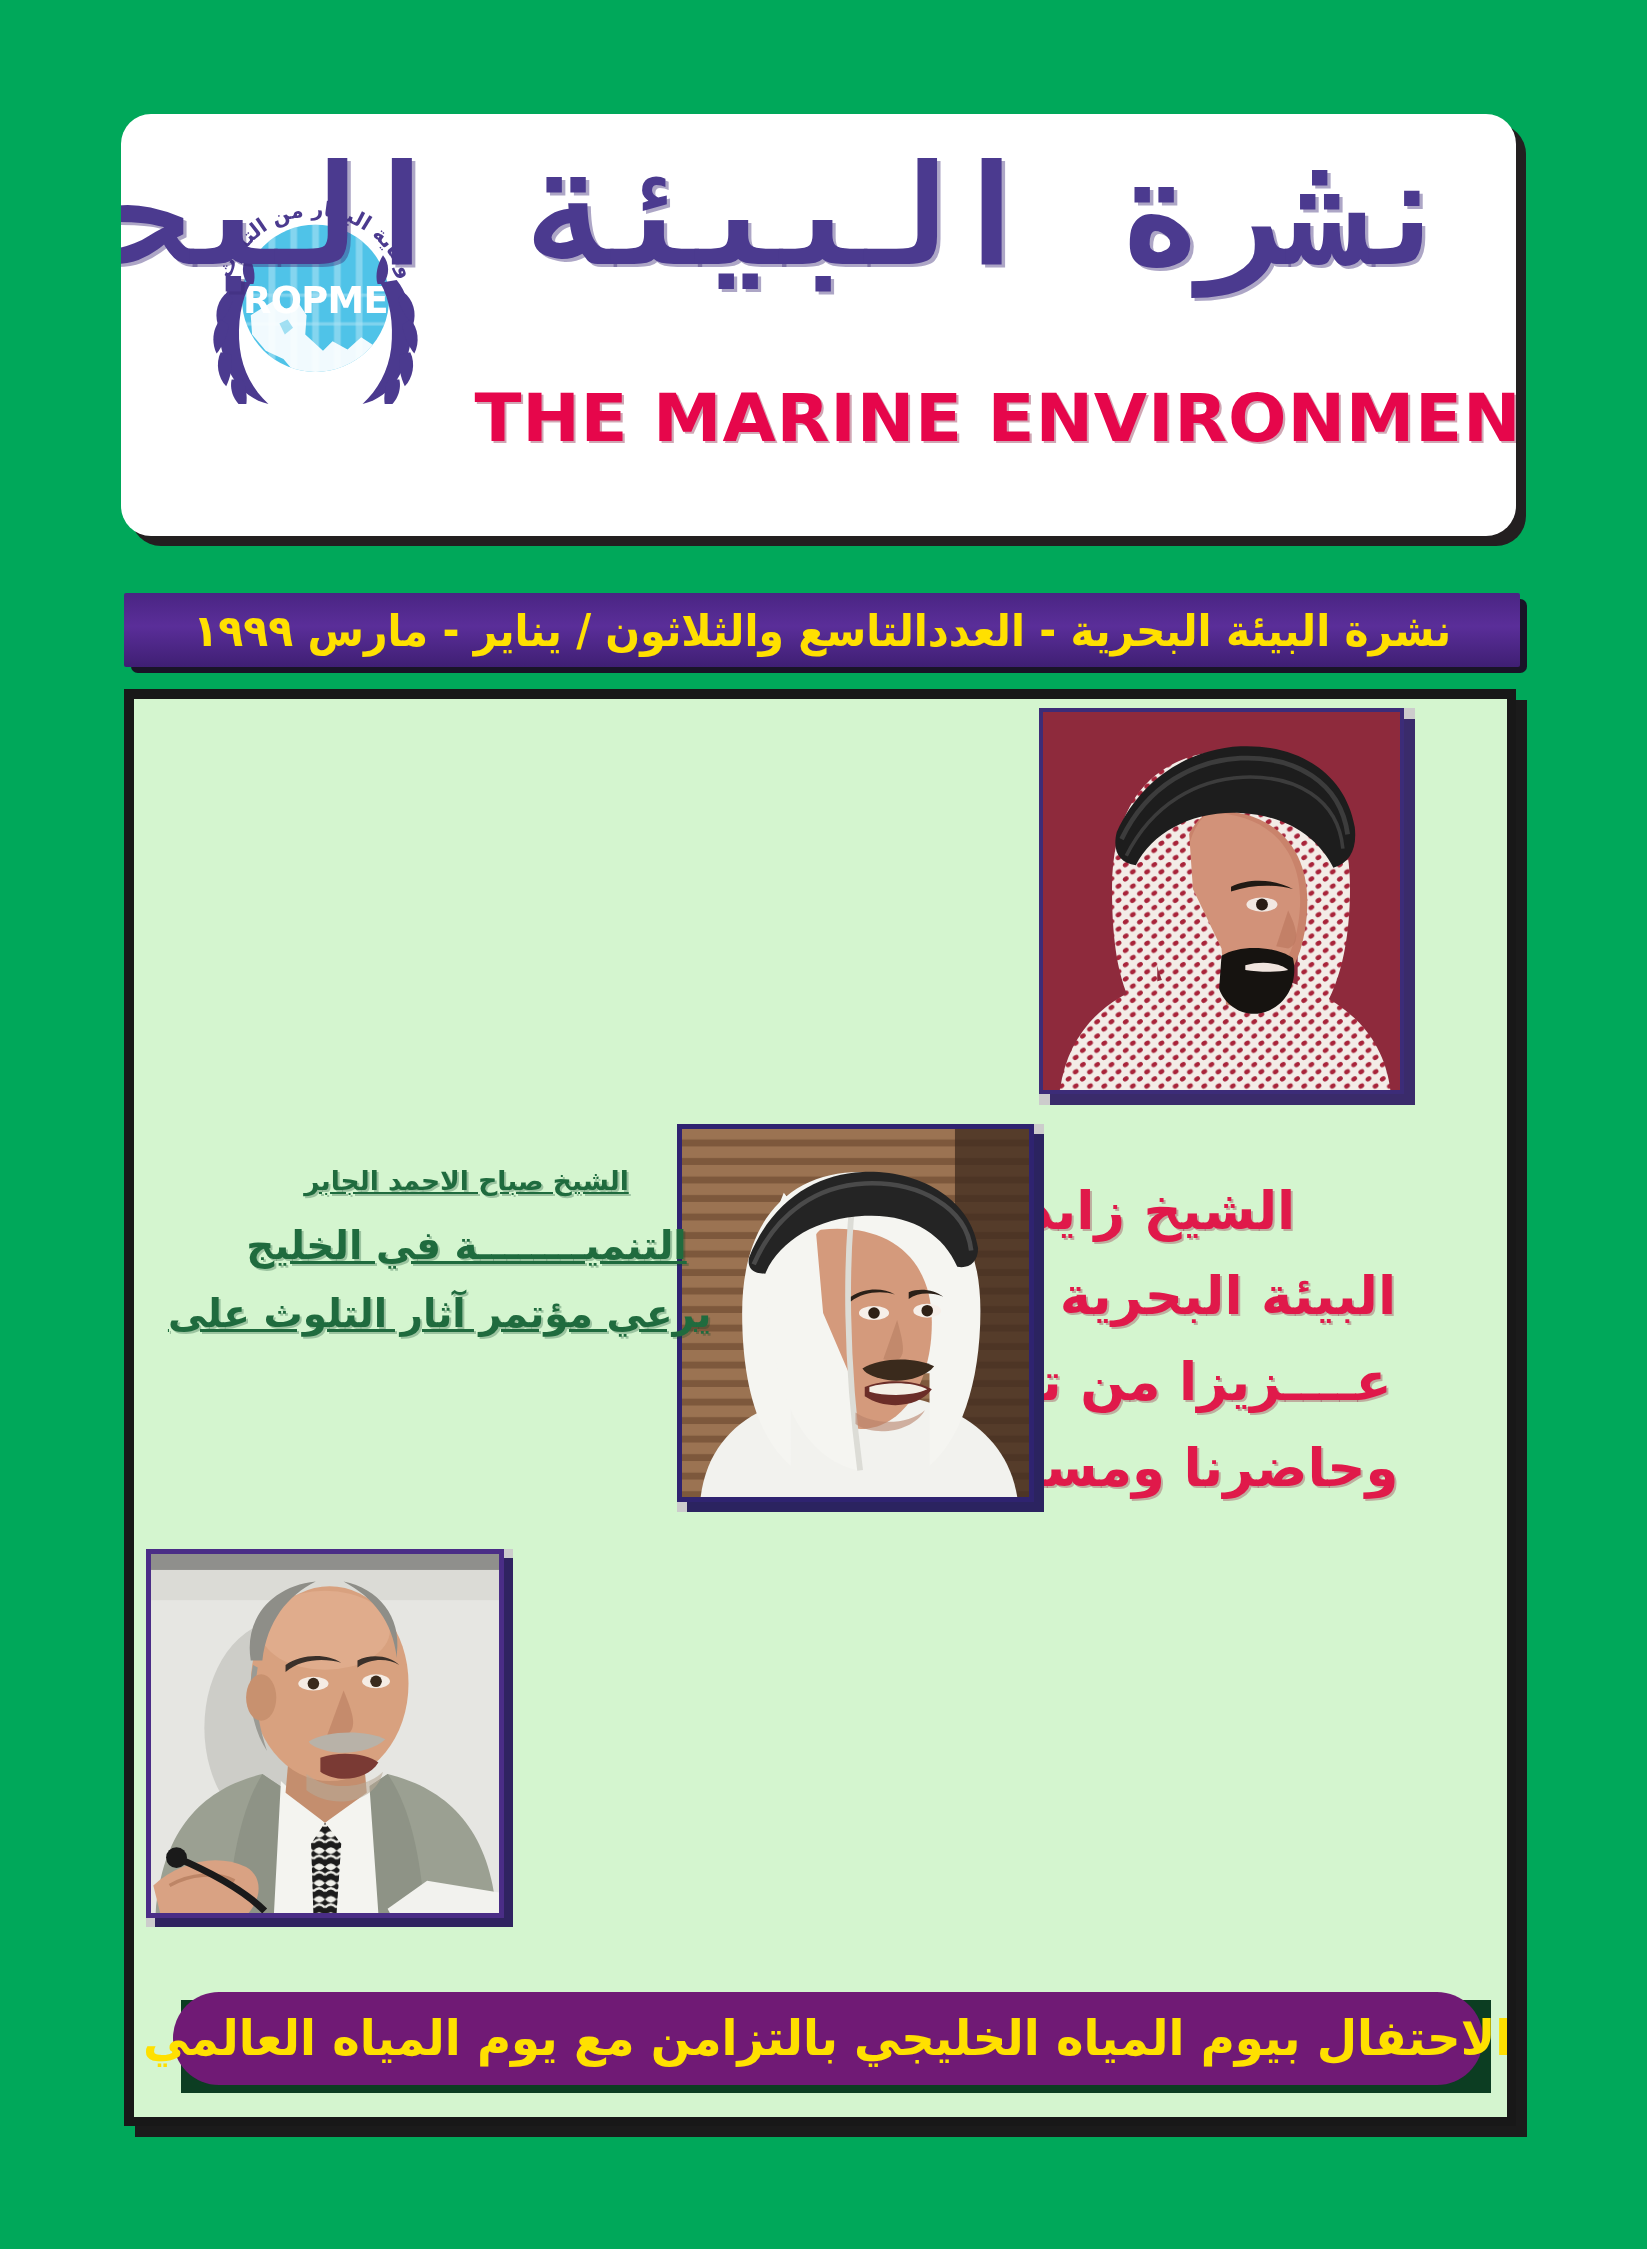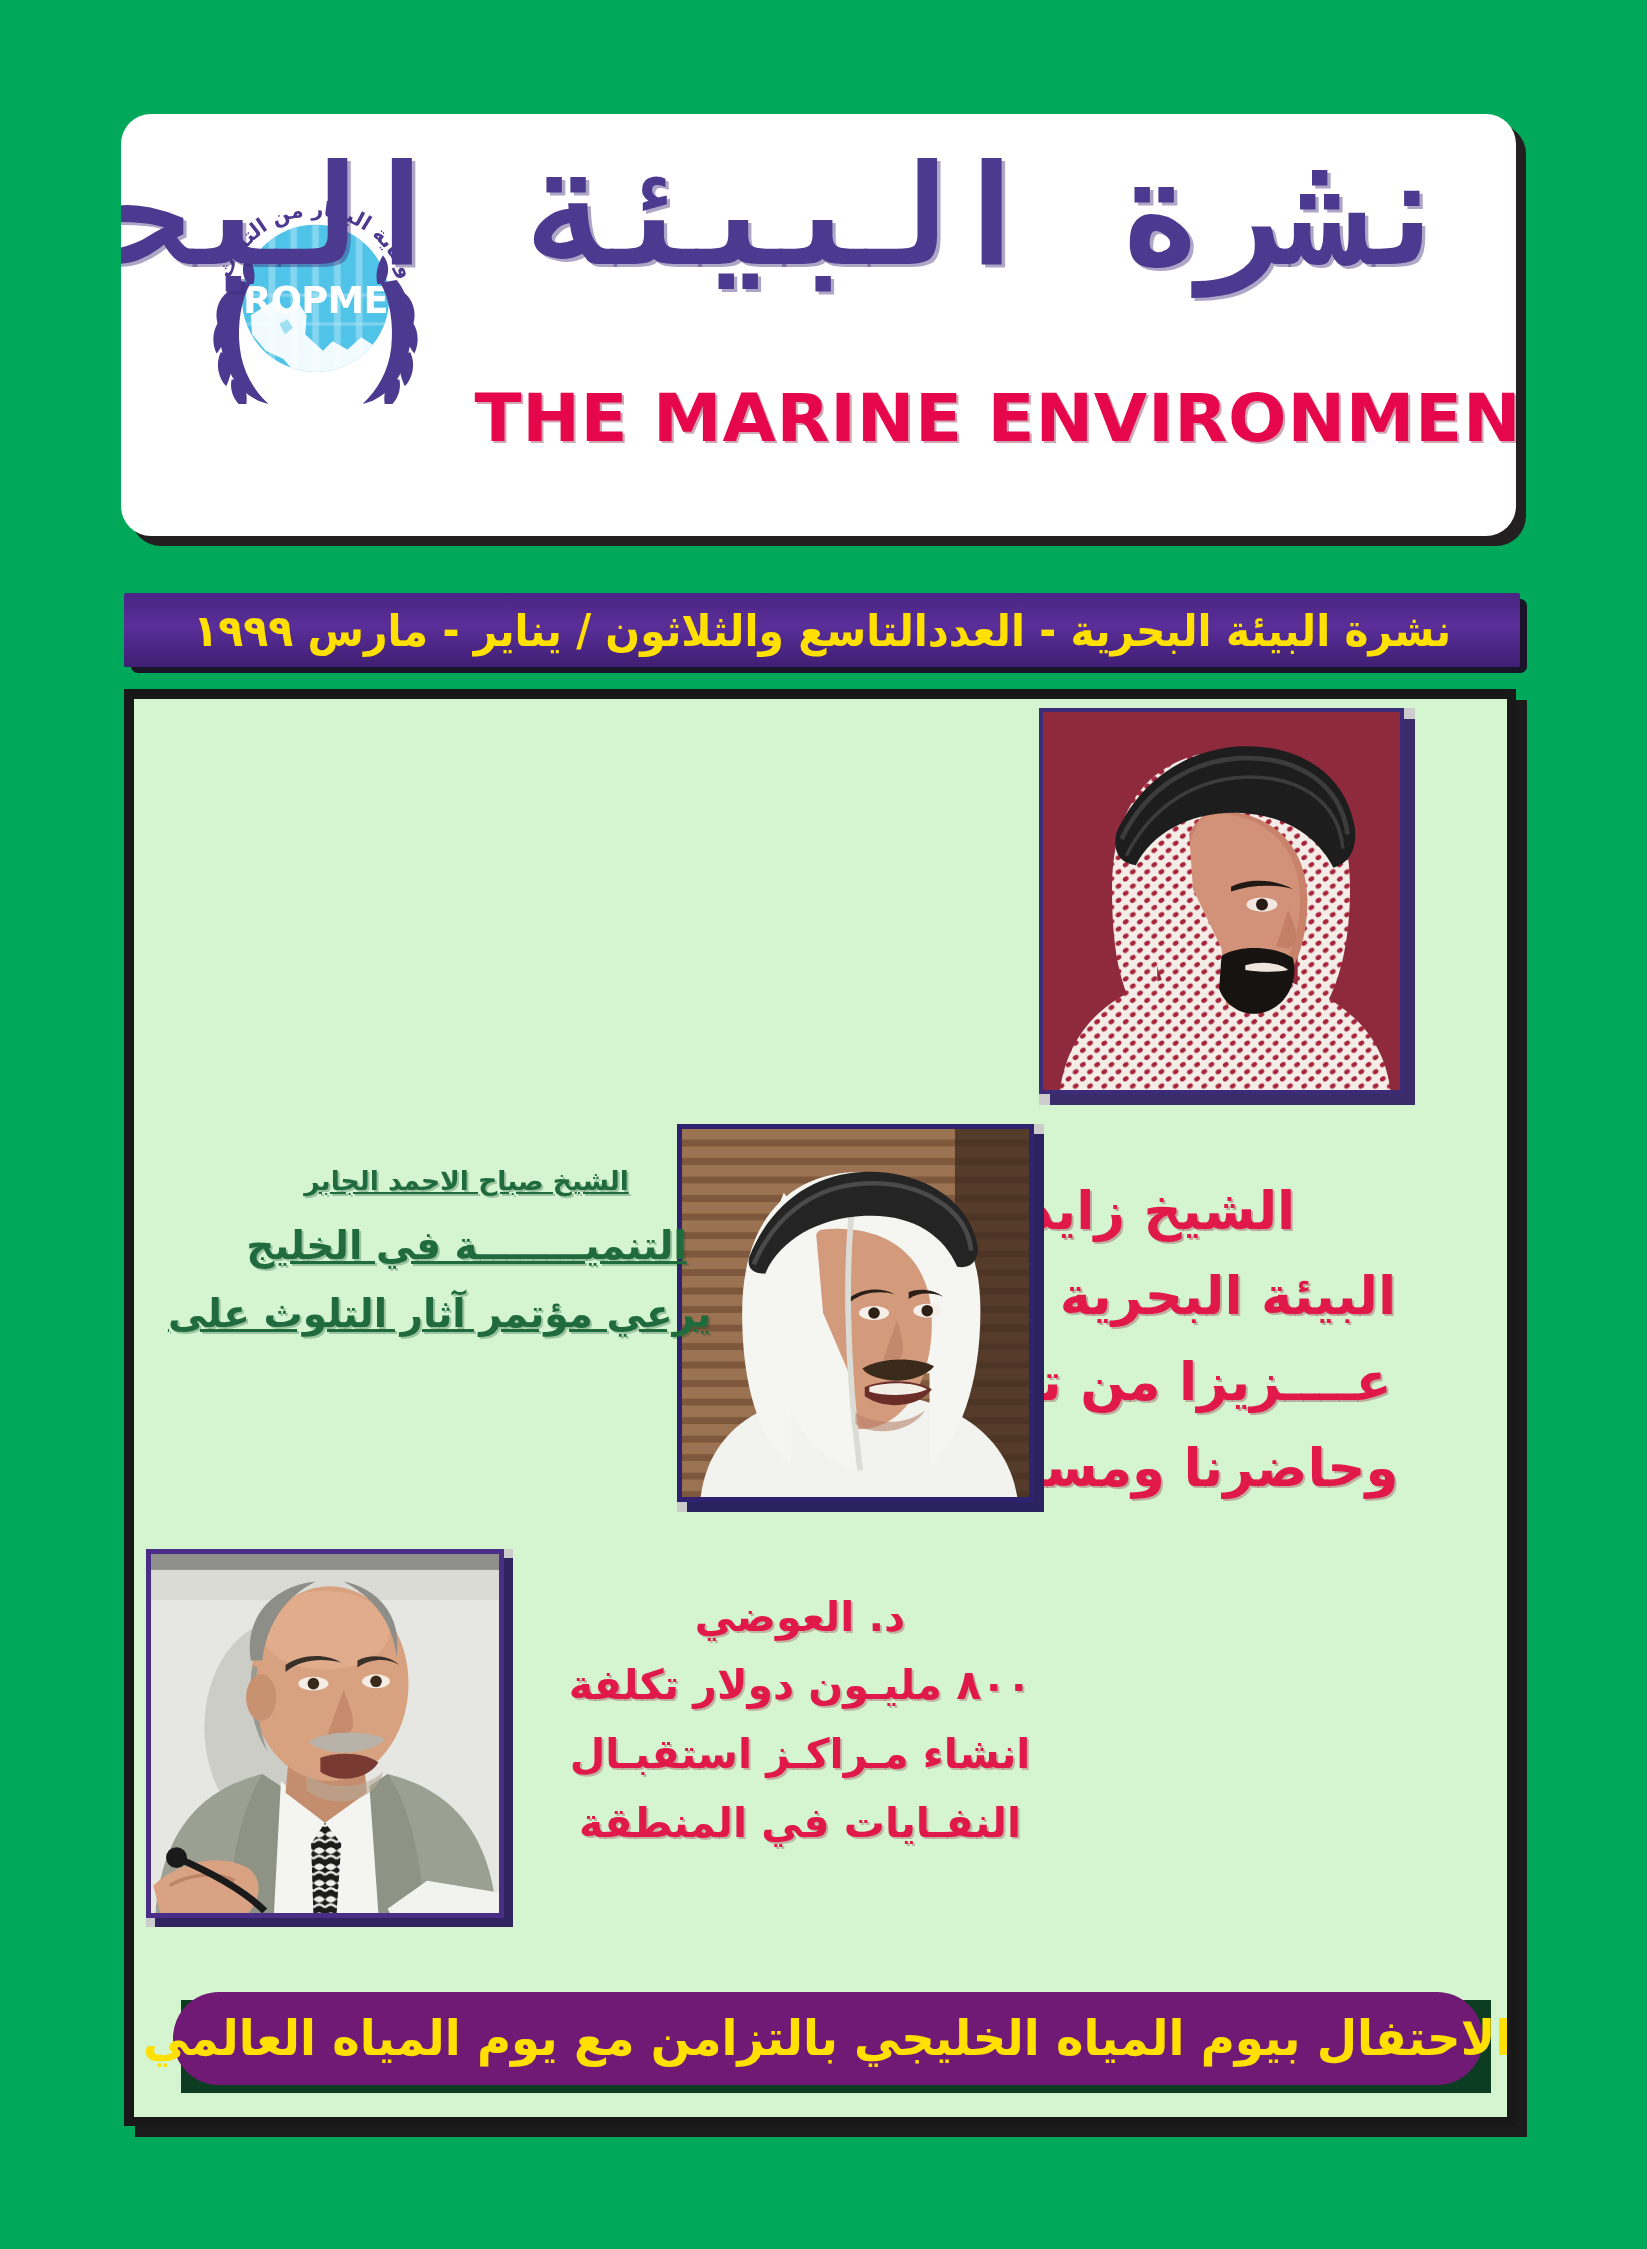--- a/index.html
+++ b/index.html
@@ -532,26 +532,20 @@
               <path d="M16 286 C34 276 56 274 72 282" stroke="#bd8566" stroke-width="3" fill="none"></path>
 
               <path d="M22 262 C50 274 80 290 98 308" stroke="#1a1a1a" stroke-width="6" fill="none"></path>
               <circle cx="22" cy="262" r="9" fill="#1a1a1a"></circle>
 
               <path d="M204 306 L238 282 L300 292 L300 310 L206 310 Z" fill="#f2f2ee"></path>
             </svg>
           </div>
         </div>
 
-        <div class="hl hl-awadhi">
-          <span class="ln ln-name">د. العوضي</span>
-          <span class="ln">٨٠٠ مليـون دولار تكلفة</span>
-          <span class="ln">انشاء مـراكـز استقبـال</span>
-          <span class="ln">النفـايات في المنطقة</span>
-        </div>
 
         <div class="bottom-banner-wrap">
           <div class="bottom-banner-shadow"></div>
           <div class="bottom-banner">
             <span class="bottom-banner-text">الاحتفال بيوم المياه الخليجي بالتزامن مع  يوم المياه العالمي</span>
           </div>
         </div>
 
       </div>
     </div>

